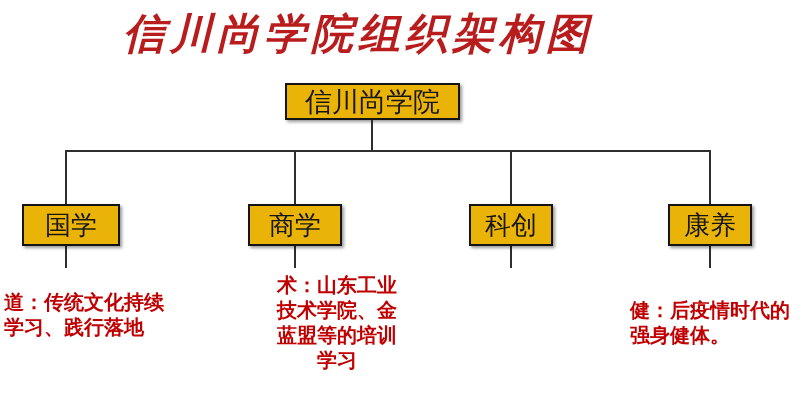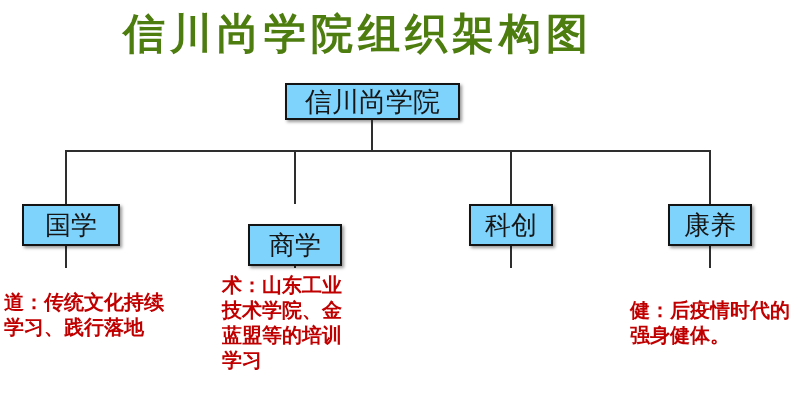--- a/index.html
+++ b/index.html
@@ -4,53 +4,53 @@
 <style>
   html,body{margin:0;padding:0;background:#fff;}
   .canvas{
     position:relative;width:800px;height:408px;background:#fff;overflow:hidden;
     font-family:"DejaVu Sans","Liberation Sans",sans-serif;
   }
   
   .title{
     position:absolute;left:123px;top:6px;width:560px;
     font-family:"DejaVu Serif","Liberation Serif",serif;
-    font-size:42px;font-weight:bold;color:#4d7c0f;
-    letter-spacing:5px;white-space:nowrap;
+    font-size:42px;font-weight:bold;color:#b91c1c;
+    letter-spacing:5px;white-space:nowrap;font-style:italic;
   }
   
   .node{
     position:absolute;box-sizing:border-box;
-    background:#7dd3fc;border:2px solid #141414;
+    background:#eab308;border:2px solid #141414;
     box-shadow:2px 2px 3px rgba(0,0,0,0.40);
     display:flex;align-items:center;justify-content:center;
     color:#161616;
   }
   .root-node{left:285px;top:83px;width:175px;height:37px;font-size:27px;}
   .branch-node{top:204px;height:42px;font-size:26px;}
   .bn-0{left:22px;width:98px;}
-  .bn-1{left:248px;width:94px;margin-top:20px;}
+  .bn-1{left:248px;width:94px;}
   .bn-2{left:469px;width:84px;}
   .bn-3{left:668px;width:84px;}
   
   .line{position:absolute;background:#2E2E2E;}
   .v{width:2px;}
   .h{height:2px;}
   .root-stub{left:371px;top:120px;height:31px;}
   .main-rail{left:65px;top:150px;width:646px;}
   .drop{top:150px;height:54px;}
   .stub{top:246px;height:22px;}
   .x-0{left:65px;} .x-1{left:294px;} .x-2{left:510px;} .x-3{left:709px;}
   
   .note{
     position:absolute;color:#C00000;font-weight:bold;
     font-size:20px;line-height:25px;white-space:pre-line;
   }
   .note-0{left:4px;top:290px;width:190px;font-family:Liberation Serif, serif;}
-  .note-1{left:222px;top:273px;width:180px;}
+  .note-1{left:247px;top:273px;width:180px;text-align:center;}
   .note-2{left:417px;top:272px;width:190px;text-align:center;}
   .note-3{left:630px;top:298px;width:185px;}
 </style>
 </head>
 <body>
 
 <div class="canvas">
 
   <div class="title">信川尚学院组织架构图</div>
 

